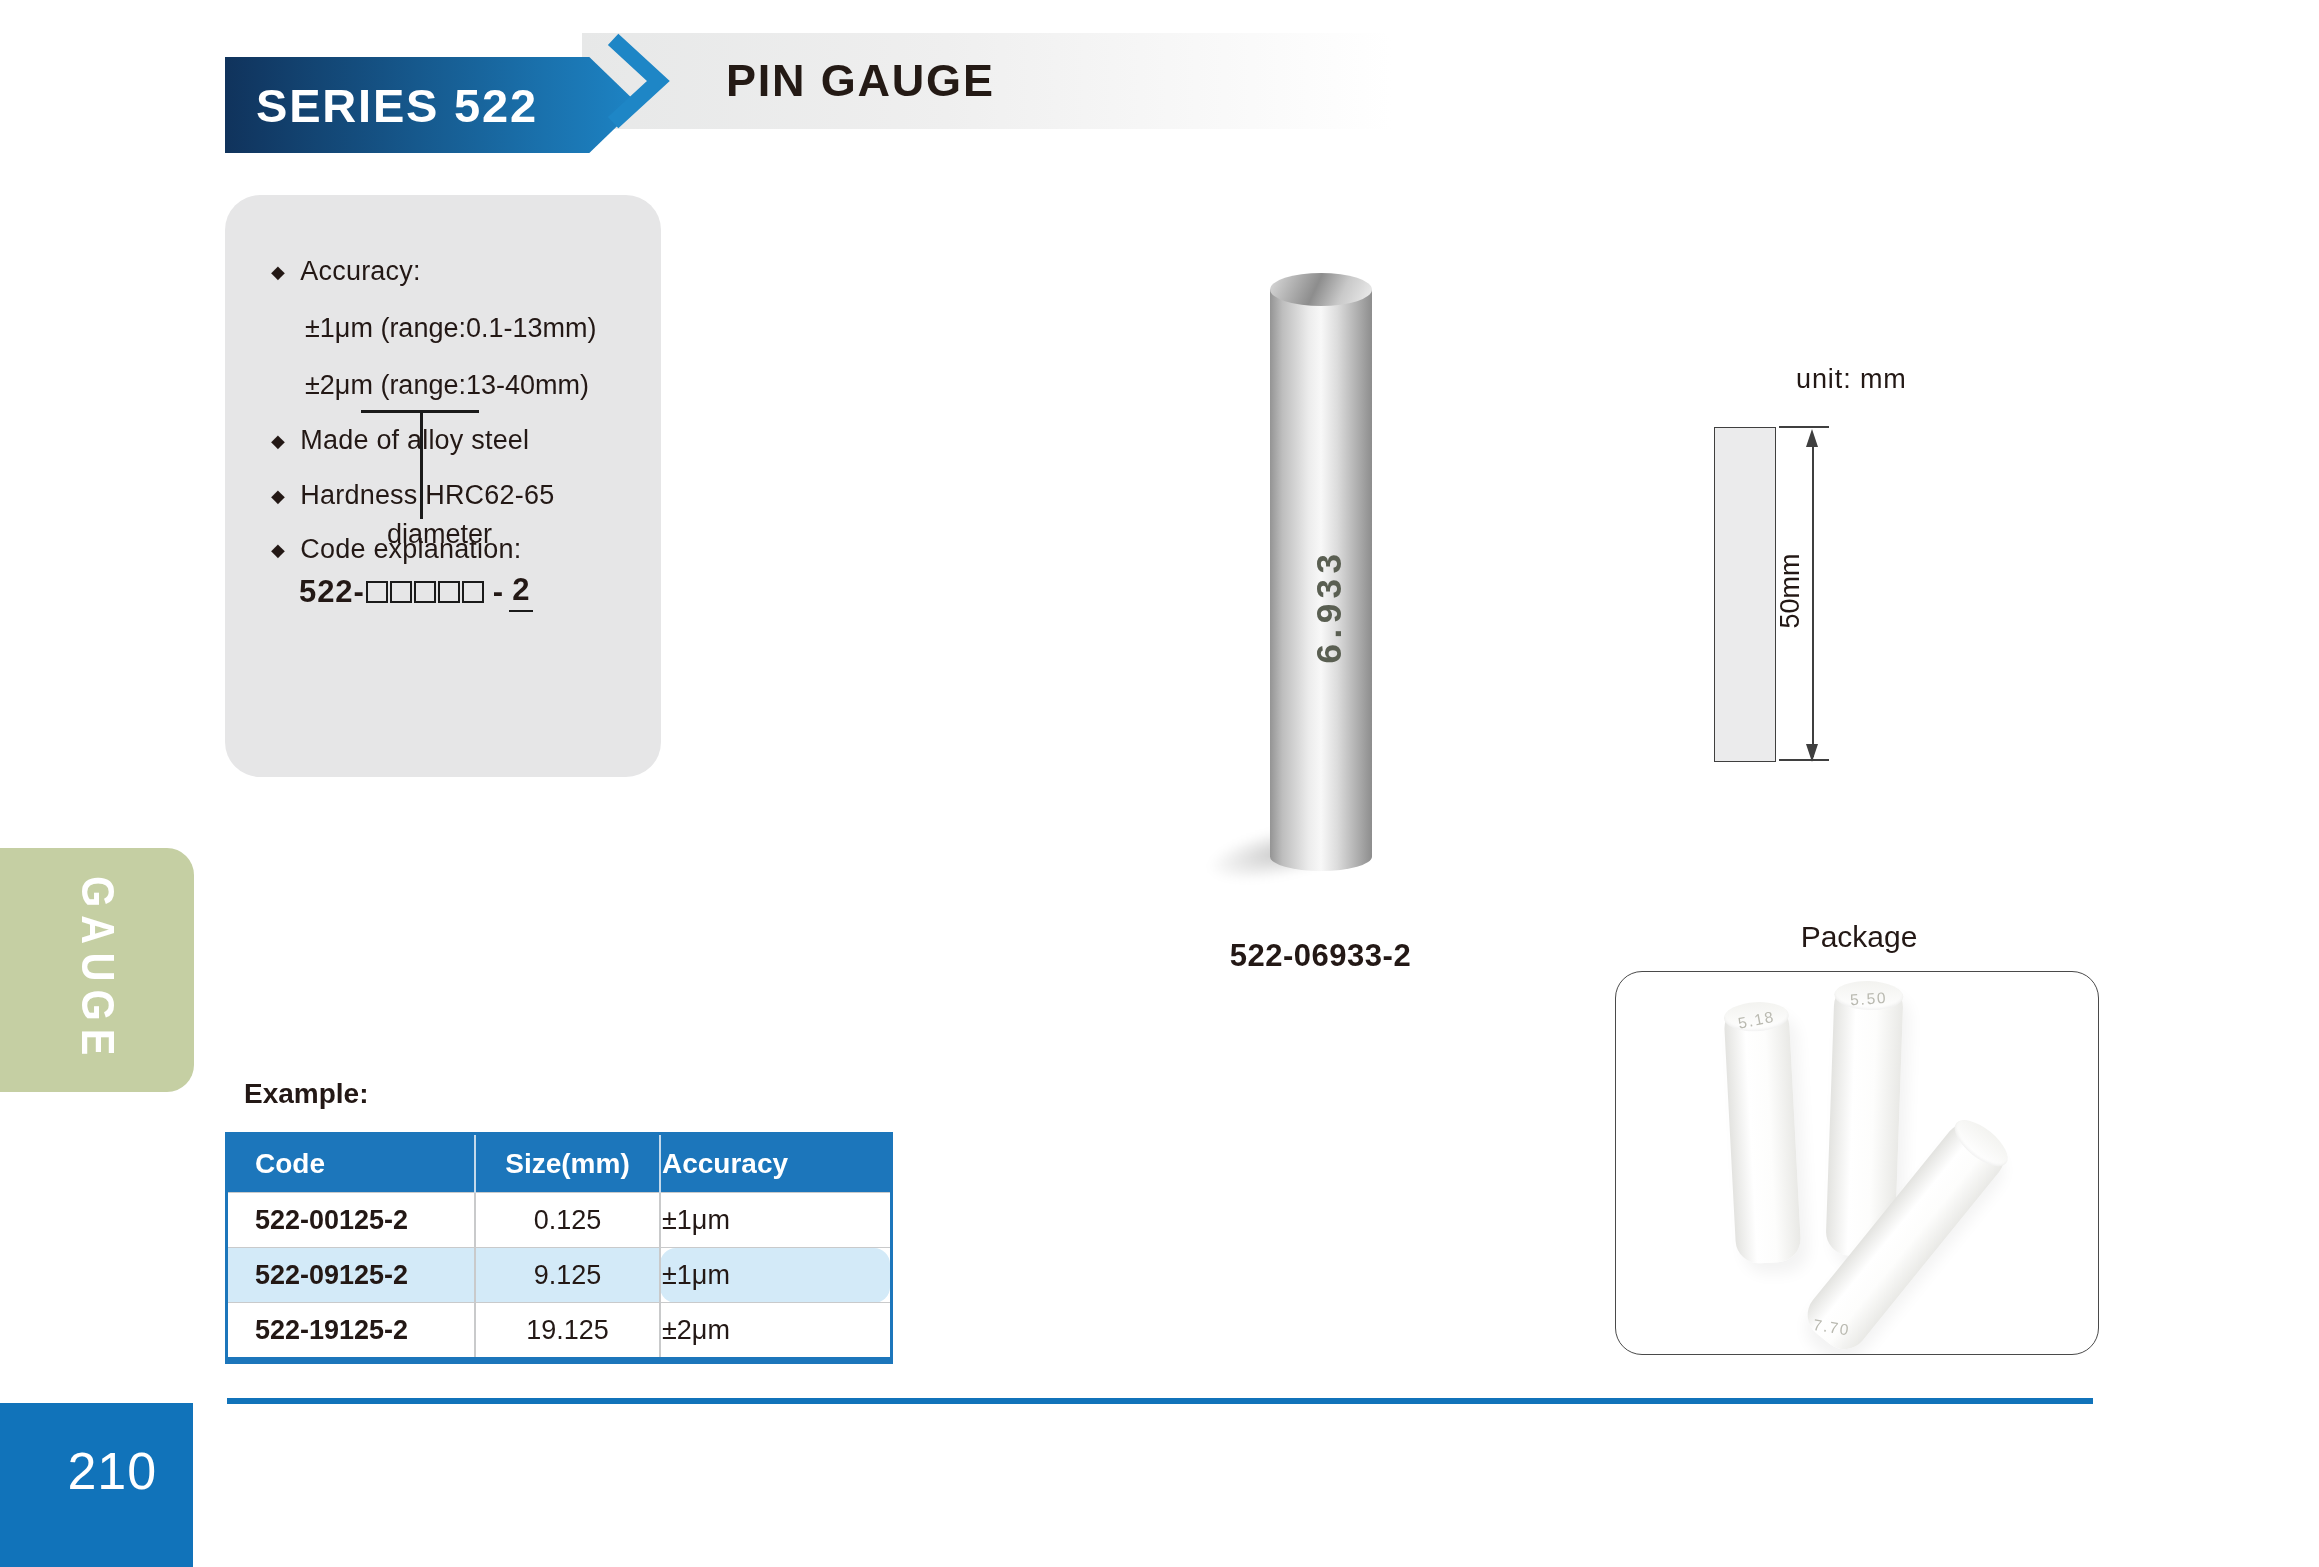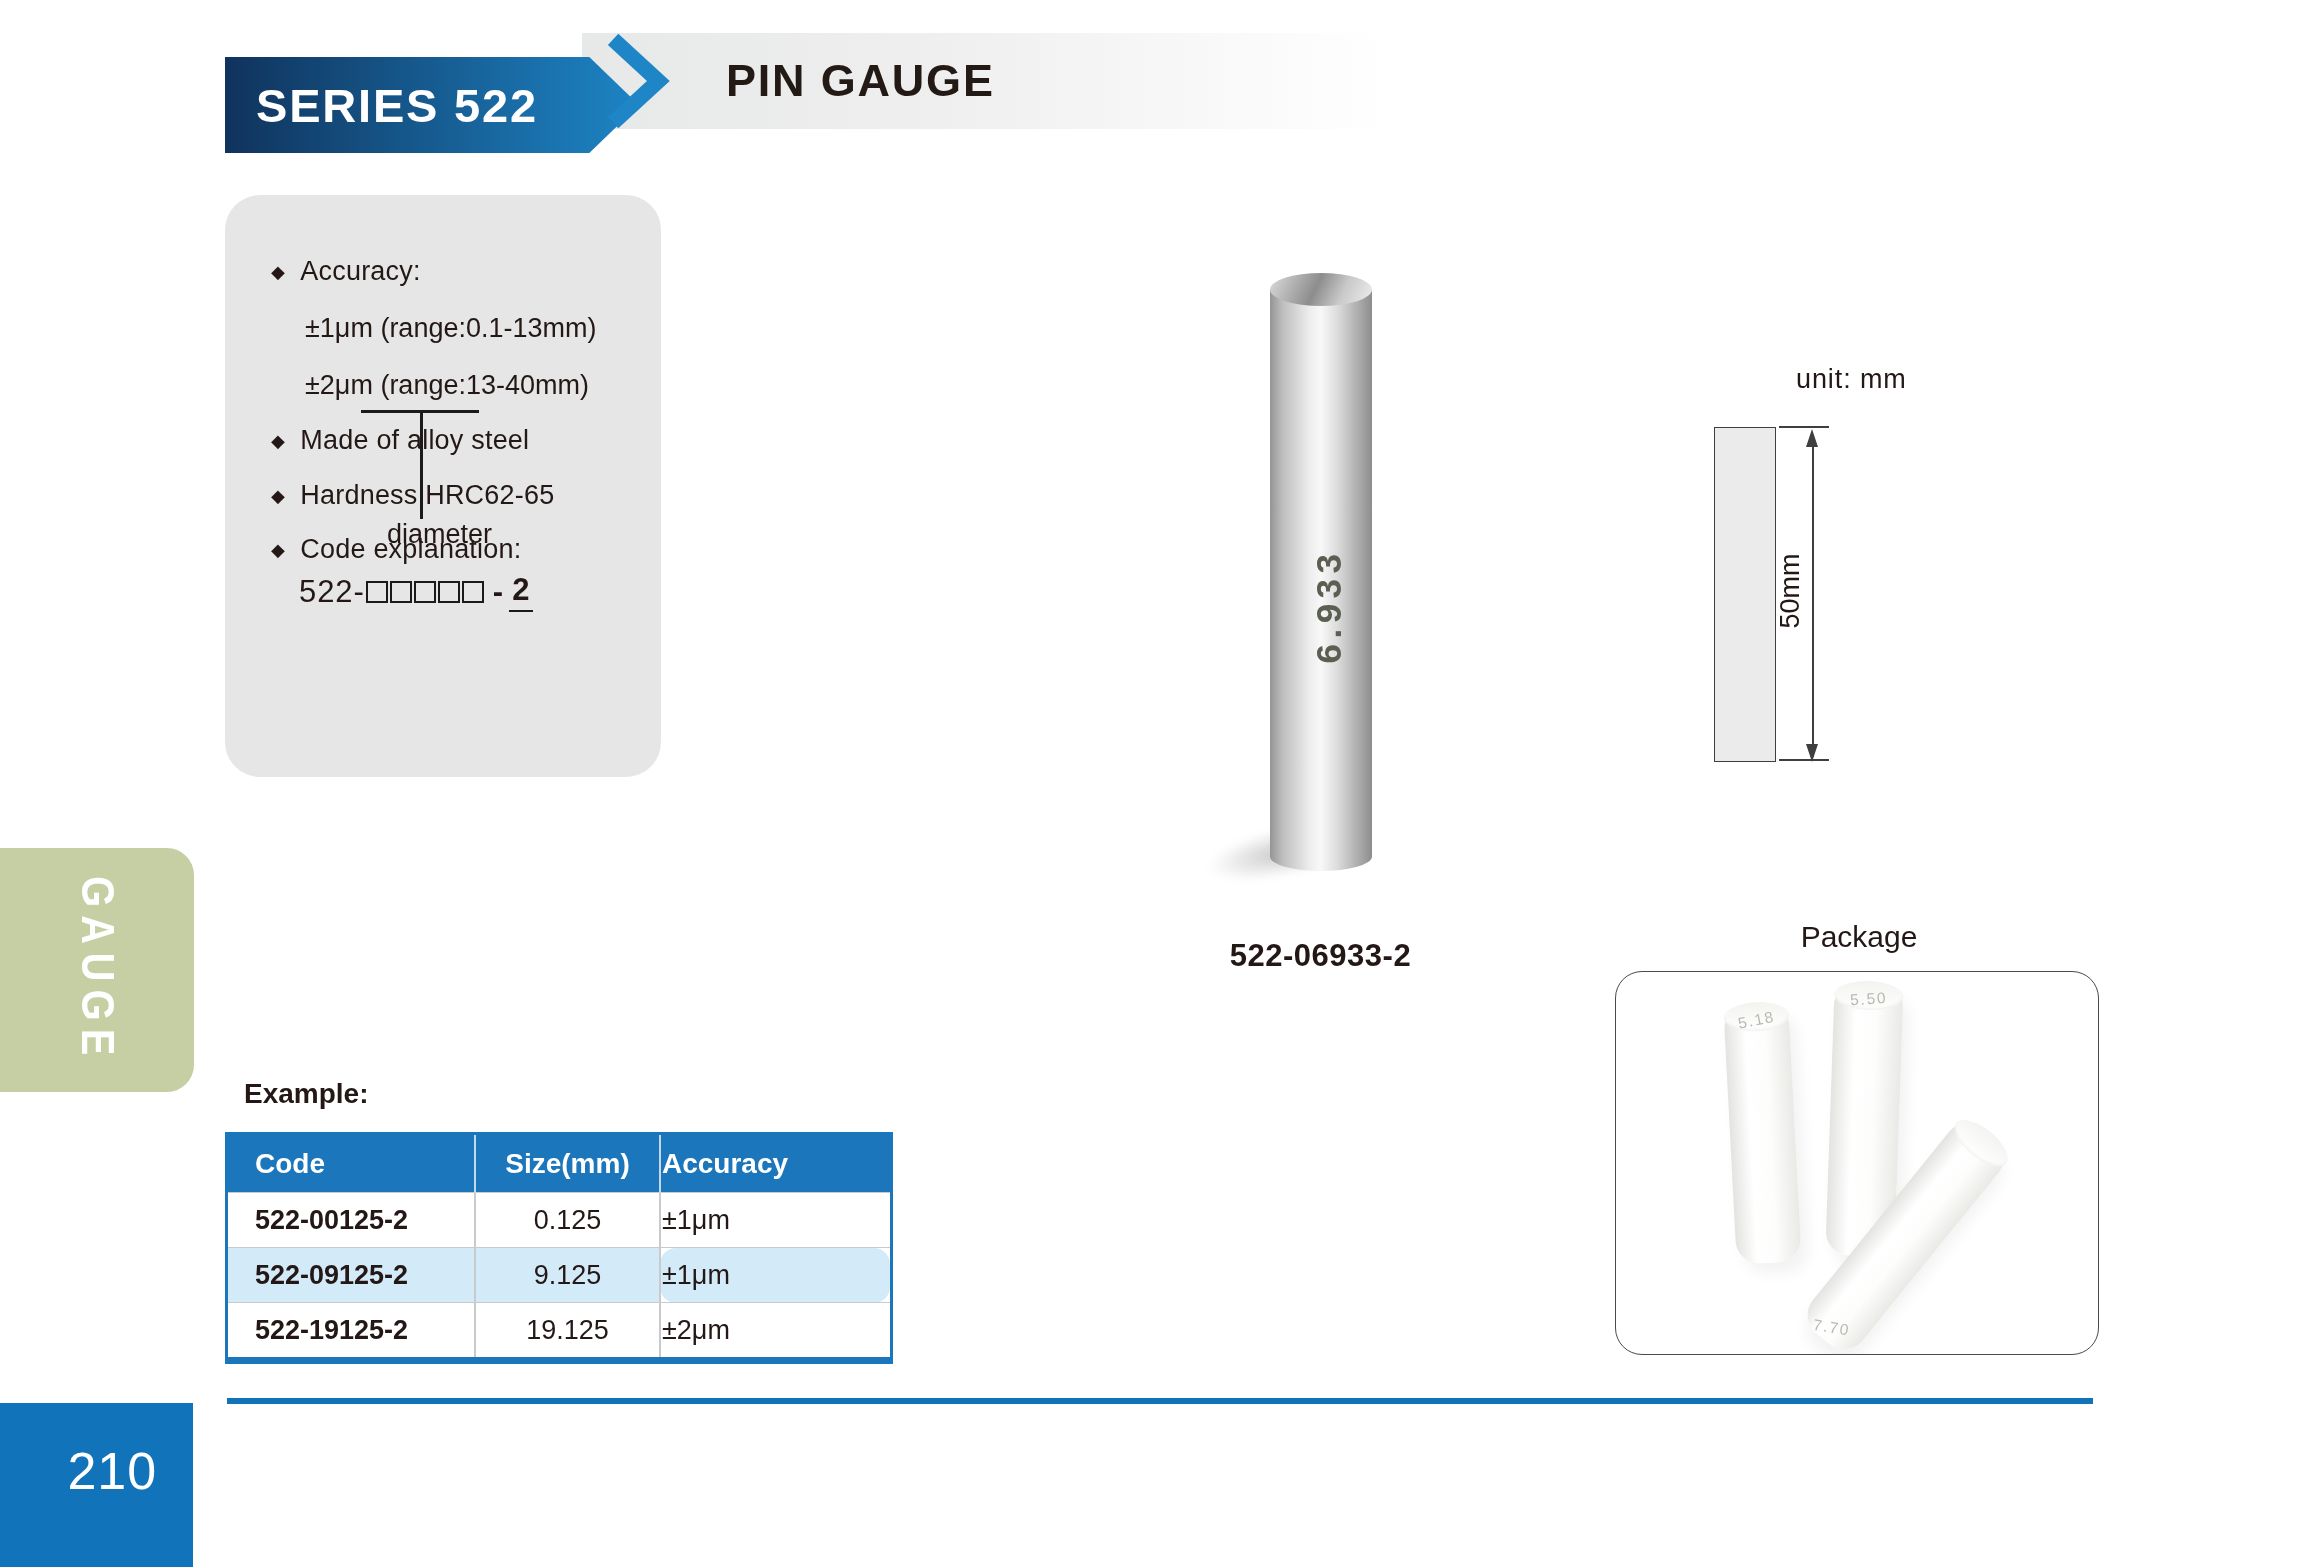--- a/index.html
+++ b/index.html
@@ -30,21 +30,21 @@
   .badge-line.first{margin-top:11.8px;}
 
   
   .features-box{left:225px;top:195px;width:436px;height:582px;border-radius:35px;
     background:var(--panel-gray,#e6e6e7);}
   .feat-row{position:absolute;left:46px;display:flex;align-items:baseline;}
   .feat-bullet{font-size:18px;margin-right:15.5px;position:relative;top:-1.8px;color:#231815;}
   .feat-text{font-size:27px;letter-spacing:0.2px;}
   .feat-sub{position:absolute;left:80px;font-size:27px;}
   .code-line{position:absolute;left:74px;display:flex;align-items:center;}
-  .code-prefix{font-size:31px;font-weight:normal;letter-spacing:0.9px;}
+  .code-prefix{font-size:31px;font-weight:bold;letter-spacing:0.9px;}
   .code-boxes{display:inline-flex;gap:1.8px;margin:0 1.8px;}
   .sq{width:18px;height:18px;border:2.7px solid #1a1a1a;background:transparent;}
   .code-dash{font-size:31px;font-weight:bold;margin:0 5.5px 0 7.3px;}
   .code-suffix{font-size:31px;font-weight:bold;border-bottom:2.7px solid #1a1a1a;padding:0 3.6px 1.8px 3.6px;}
   .code-underline{position:absolute;left:136px;top:215px;width:118px;height:2.7px;background:#1a1a1a;}
   .code-connector{position:absolute;left:195px;top:215px;width:2.7px;height:109px;background:#1a1a1a;}
   .diameter-label{position:absolute;left:162px;top:324px;font-size:27px;}
 
   
   .pin-cap{left:1270px;top:273px;width:102px;height:33px;border-radius:50%;

